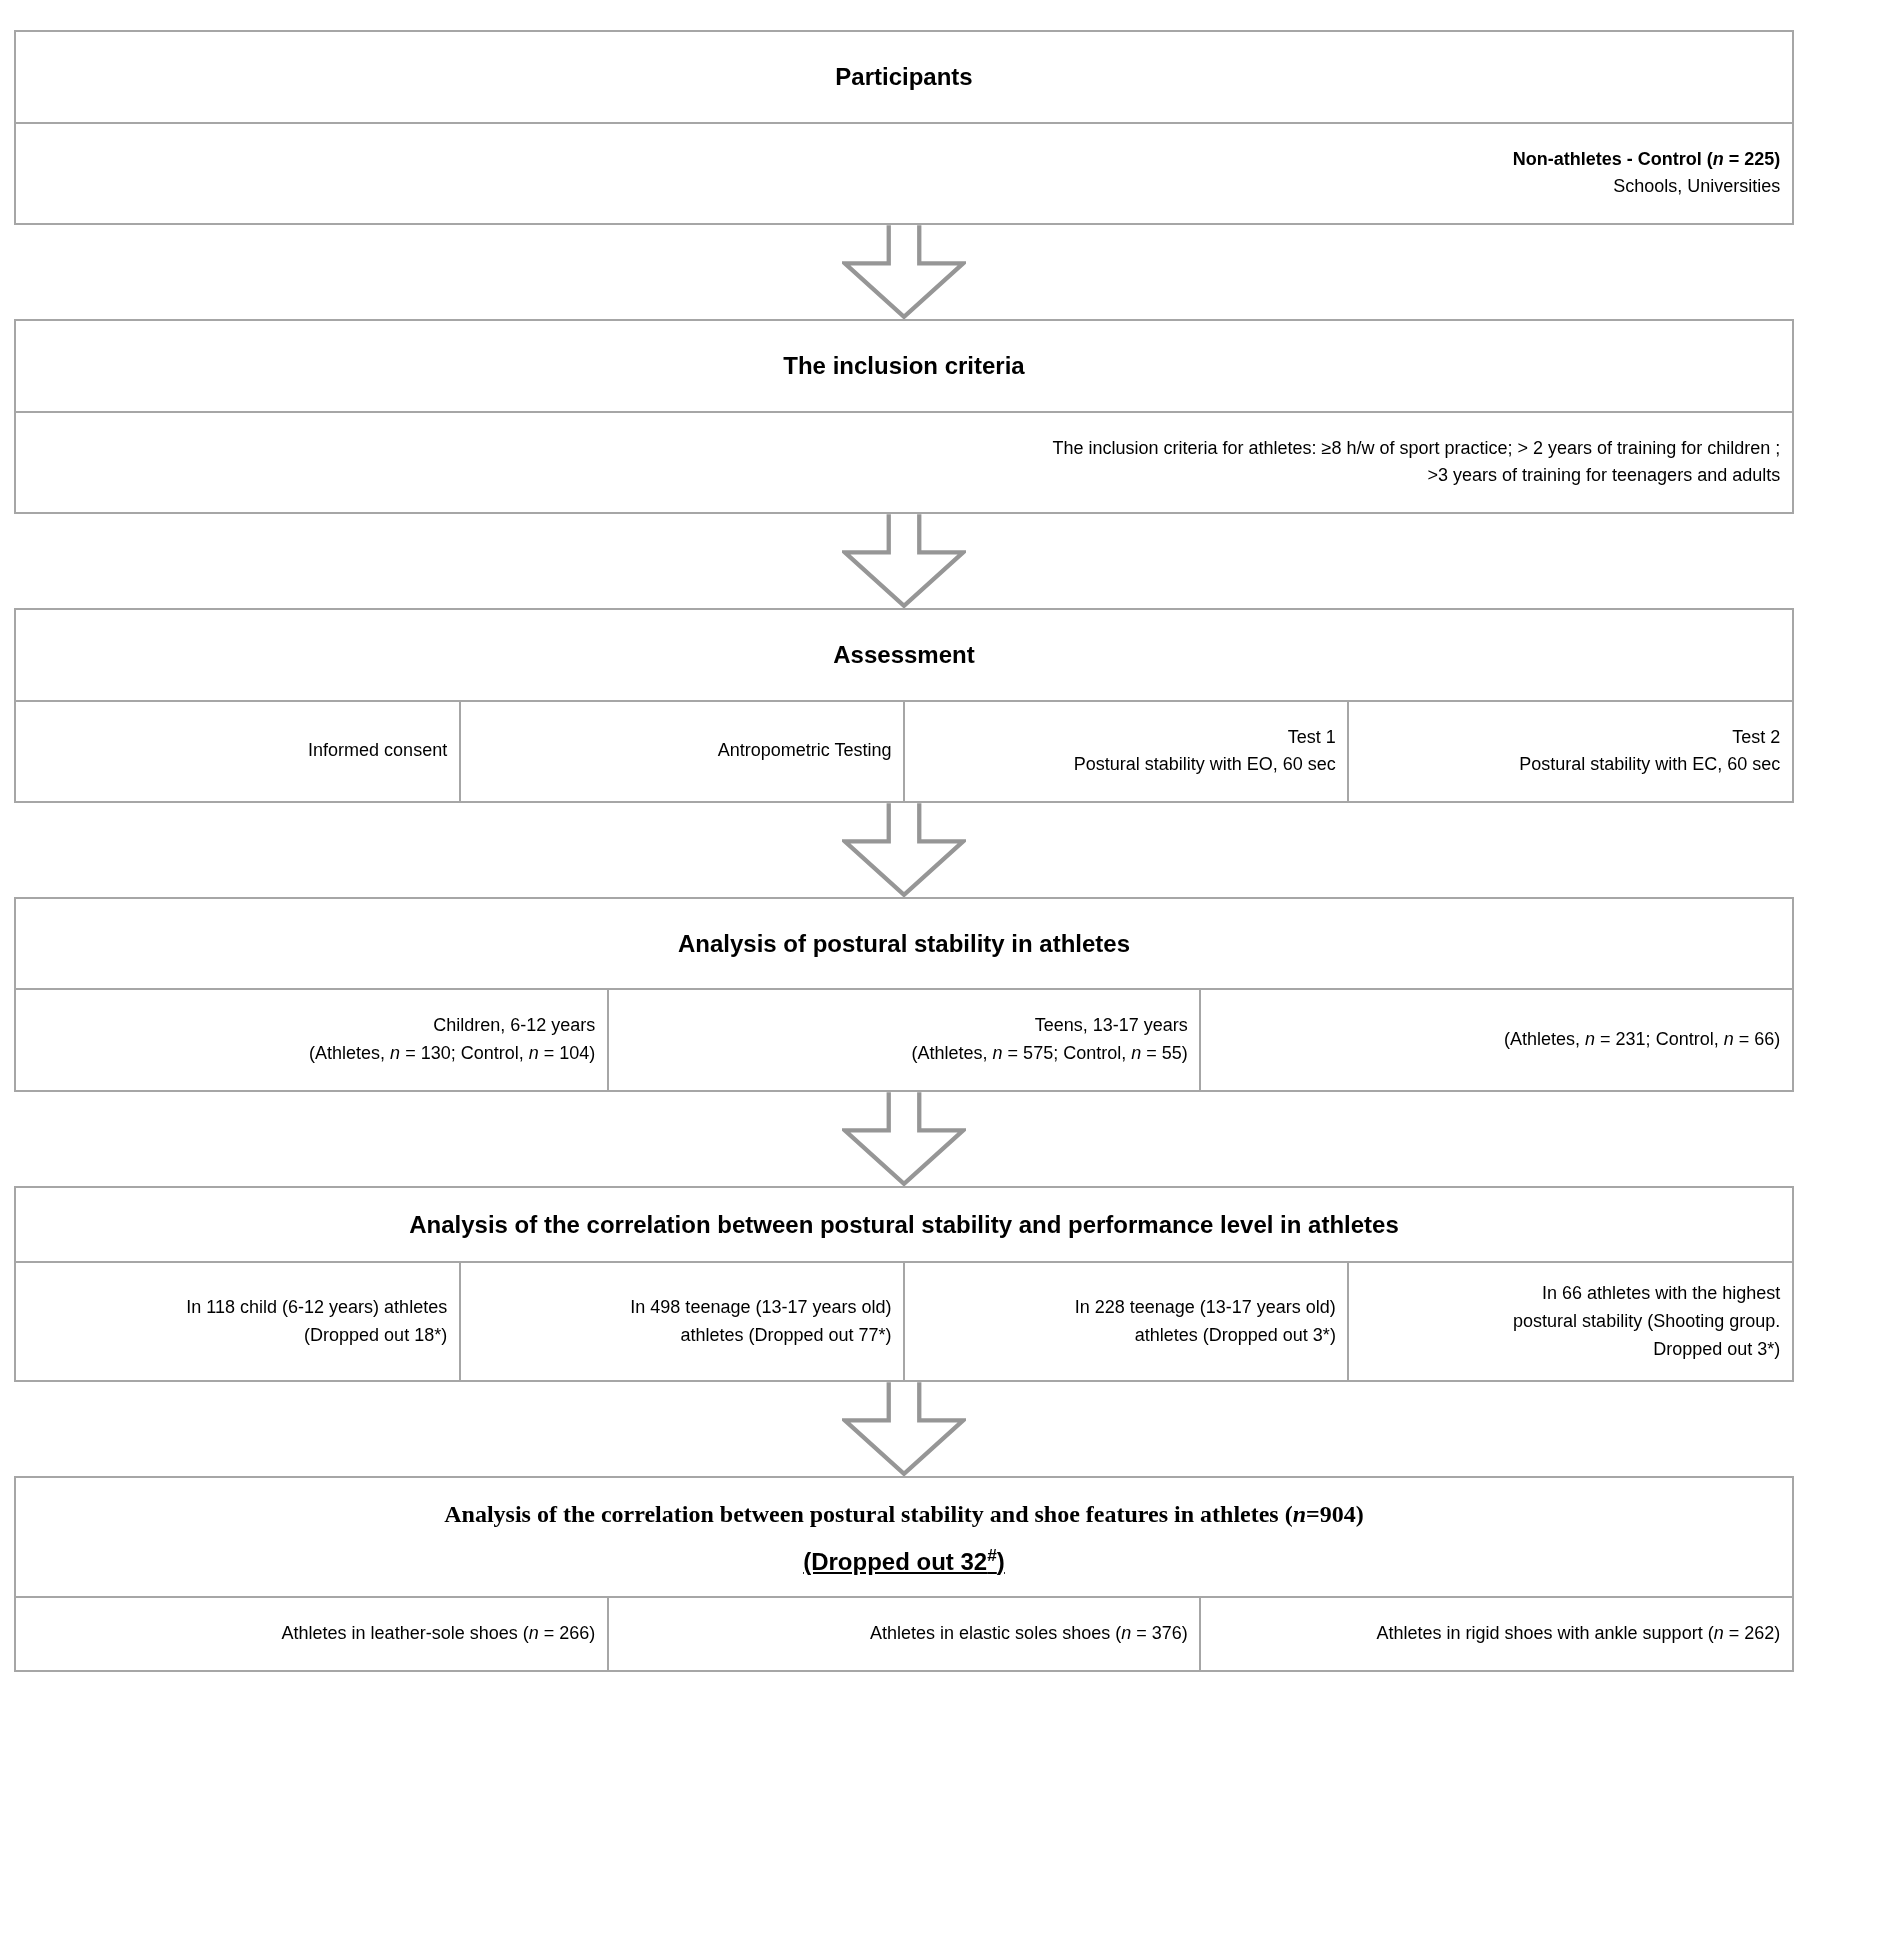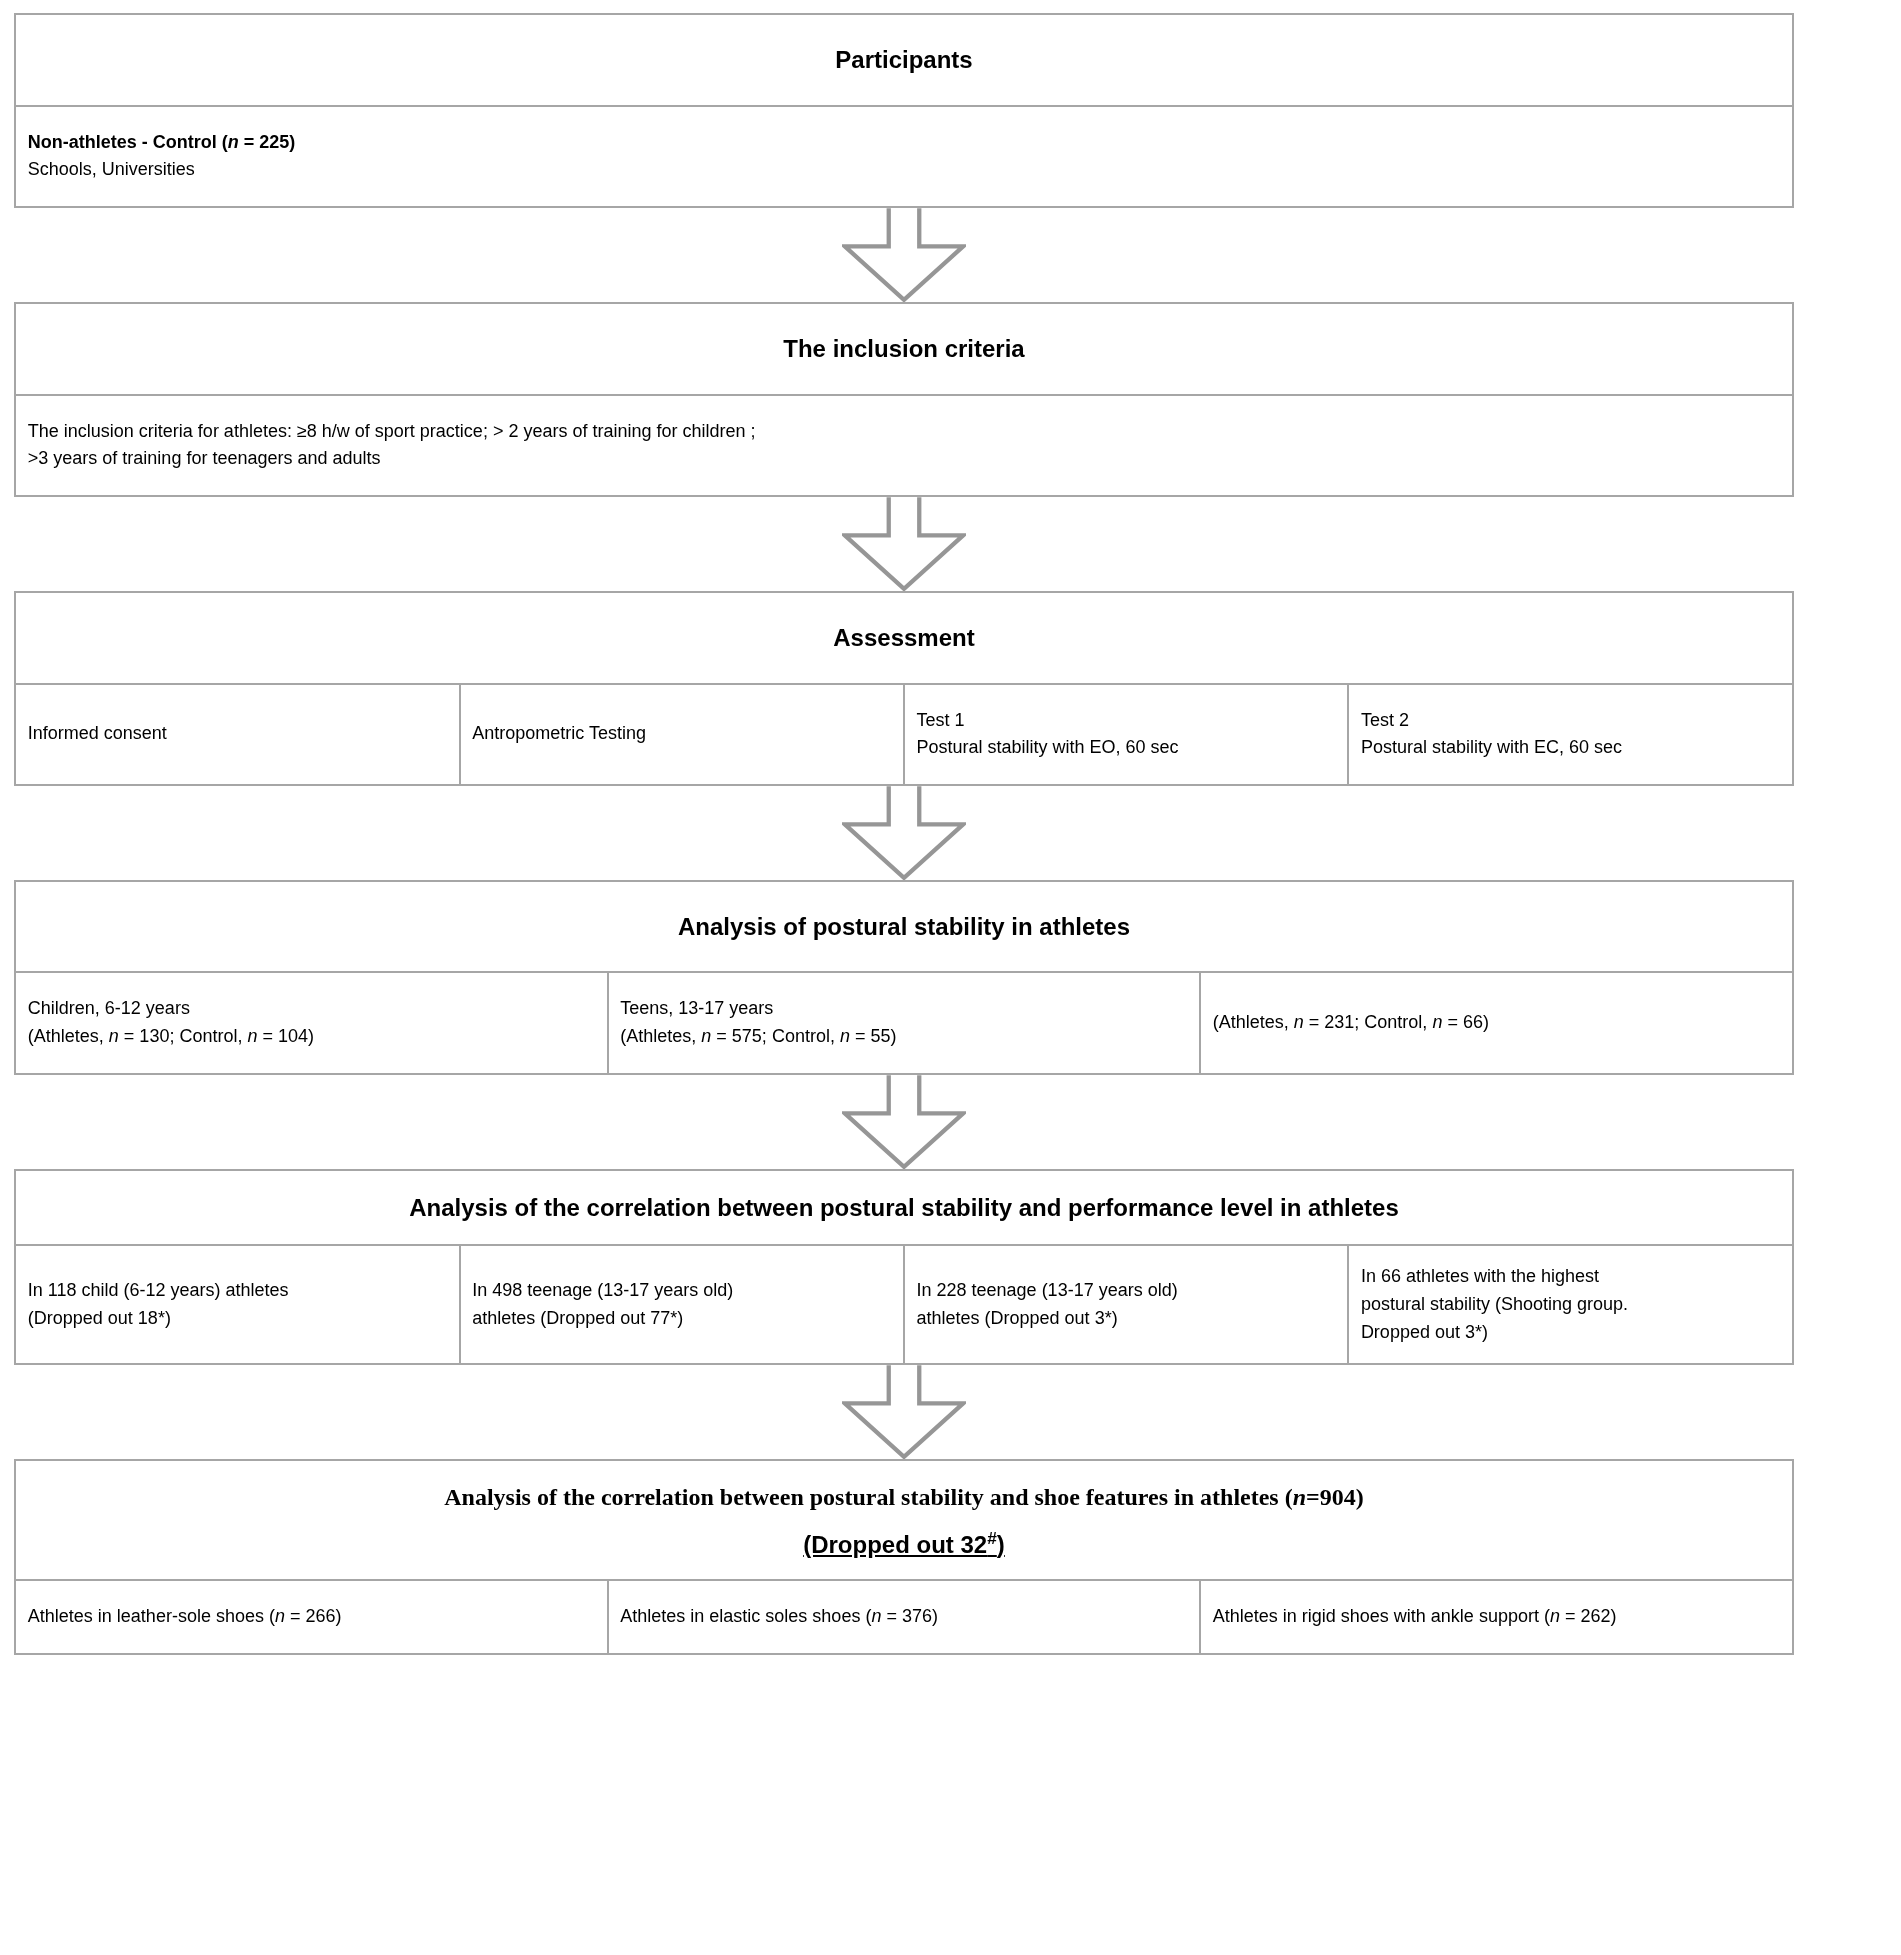--- a/index.html
+++ b/index.html
@@ -13,20 +13,21 @@
   body {
     width: 1902px;
     height: 1955px;
     position: relative;
     overflow: hidden;
   }
 
   .chart {
     width: 1808px;
     padding: 13.4px 14.3px 14.3px 14.3px;
+    margin-top: 17px;
   }
 
   
   .box {
     border: 2.4px solid #a6a6a6;
     background: #ffffff;
     width: 100%;
   }
 
   .box-header {
@@ -60,21 +61,21 @@
 
   .cols {
     display: flex;
     width: 100%;
     align-items: stretch;
   }
 
   .col {
     flex: 1 1 0;
     padding: 16.3px 11.5px;
-    text-align: left;
+    text-align: right;
     font-size: 18px;
     line-height: 1.55;
     border-left: 2.4px solid #a6a6a6;
     display: flex;
     flex-direction: column;
     justify-content: center;
   }
 
   .col:first-child { border-left: none; }
 

